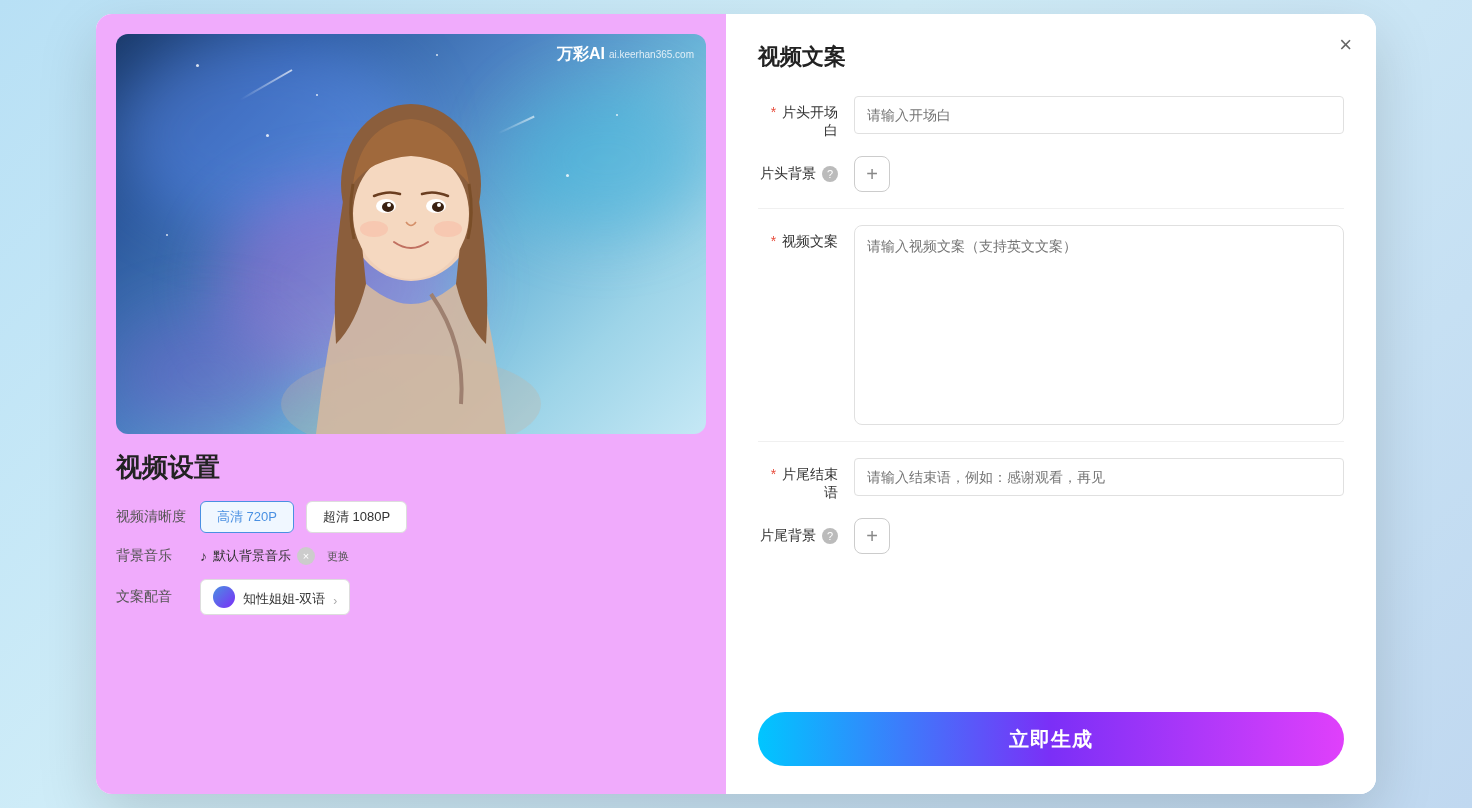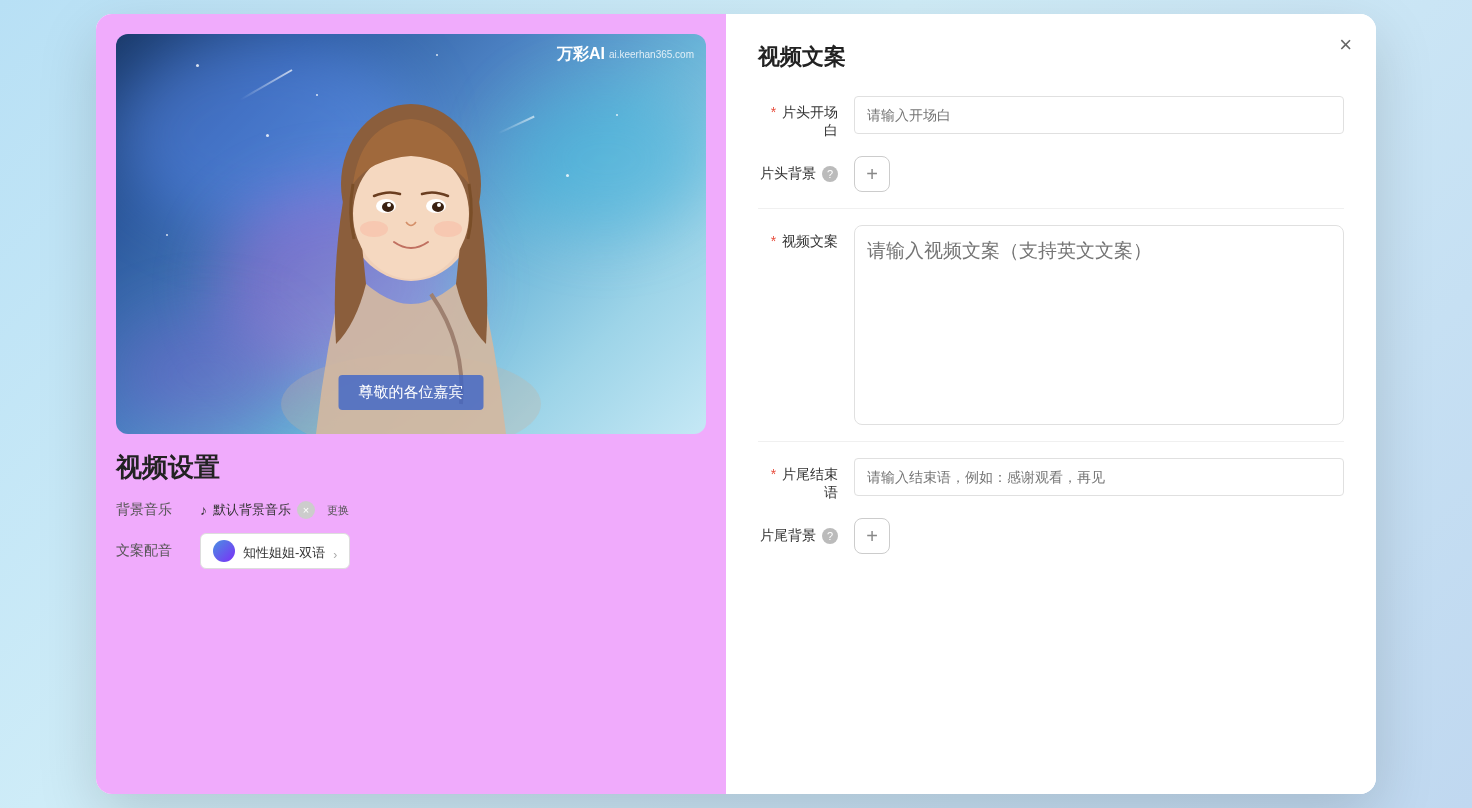--- a/index.html
+++ b/index.html
@@ -298,21 +298,21 @@
       color: #333;
       outline: none;
     }
 
     .form-textarea {
       flex: 1;
       min-height: 200px;
       border: 1.5px solid #e0e0e0;
       border-radius: 8px;
       padding: 12px;
-      font-size: 19px;
+      font-size: 14px;
       color: #333;
       outline: none;
       resize: none;
       font-family: inherit;
     }
 
     .plus-btn {
       width: 36px;
       height: 36px;
       border: 1.5px solid #ccc;
@@ -473,26 +473,30 @@
           <path d="M203,120 Q208,150 202,175" stroke="#7a4e28" stroke-width="3" fill="none"></path>
 
           <path d="M165,230 Q200,280 195,340" stroke="#9e8070" stroke-width="4" fill="none"></path>
         </svg>
 
         <div class="watermark">
           <span style="font-size:16px;font-weight:800;">万彩AI</span>
           <span class="watermark-sub">ai.keerhan365.com</span>
         </div>
 
-        <div class="subtitle-bar">尊敬的各位嘉宾</div>
       </div>
 
       <div class="settings-section">
         <div class="settings-title">视频设置</div>
 
+        <div class="settings-row">
+          <span class="settings-label">视频清晰度</span>
+          <button class="quality-btn active">高清 720P</button>
+          <button class="quality-btn">超清 1080P</button>
+        </div>
 
         <div class="settings-row">
           <span class="settings-label">背景音乐</span>
           <div class="music-tag">
             <span class="music-icon">♪</span>
             <span>默认背景音乐</span>
             <div class="music-close">×</div>
           </div>
           <button class="change-btn">更换</button>
         </div>
@@ -555,16 +559,17 @@
         <div class="bg-row">
           <div class="bg-label-group">
             <span>片尾背景</span>
             <div class="help-icon">?</div>
           </div>
           <button class="plus-btn">+</button>
         </div>
       </div>
 
       <div class="generate-section">
+        <button class="generate-btn">立即生成</button>
       </div>
     </div>
   </div>
 </div>
 
 </body></html>

